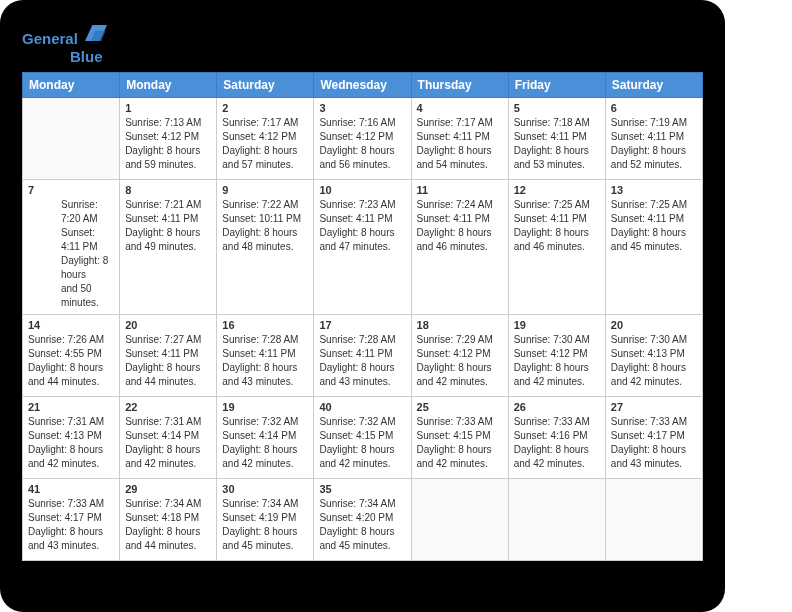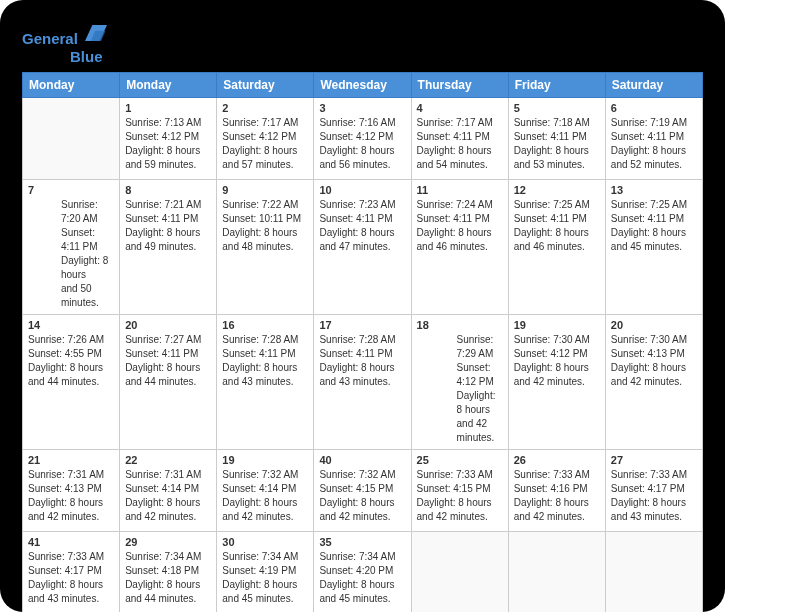--- a/index.html
+++ b/index.html
@@ -251,21 +251,21 @@
           </td>
           <td>
             <span class="day-number">17</span>
             <div class="day-info" style="white-space: pre-line;">Sunrise: 7:28 AM
 Sunset: 4:11 PM
 Daylight: 8 hours
 and 43 minutes.</div>
           </td>
           <td>
             <span class="day-number">18</span>
-            <div class="day-info" style="white-space: pre-line; margin-left: 40px;">Sunrise: 7:29 AM
+            <div class="day-info" style="white-space: pre-line;">Sunrise: 7:29 AM
 Sunset: 4:12 PM
 Daylight: 8 hours
 and 42 minutes.</div>
           </td>
           <td>
             <span class="day-number">19</span>
             <div class="day-info" style="white-space: pre-line;">Sunrise: 7:30 AM
 Sunset: 4:12 PM
 Daylight: 8 hours
 and 42 minutes.</div>

